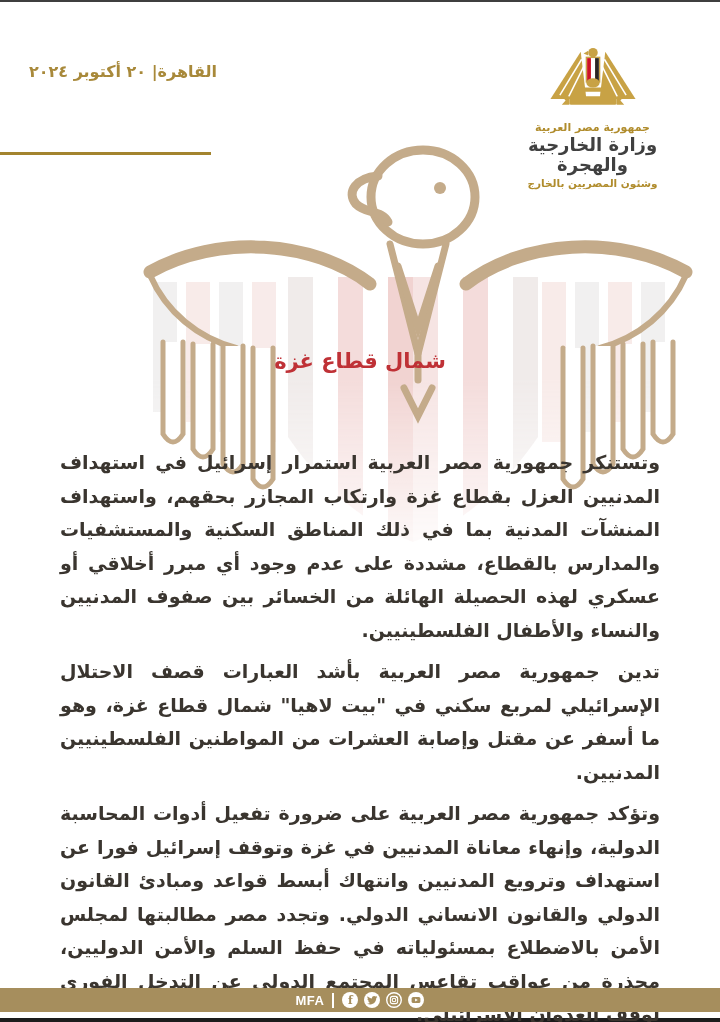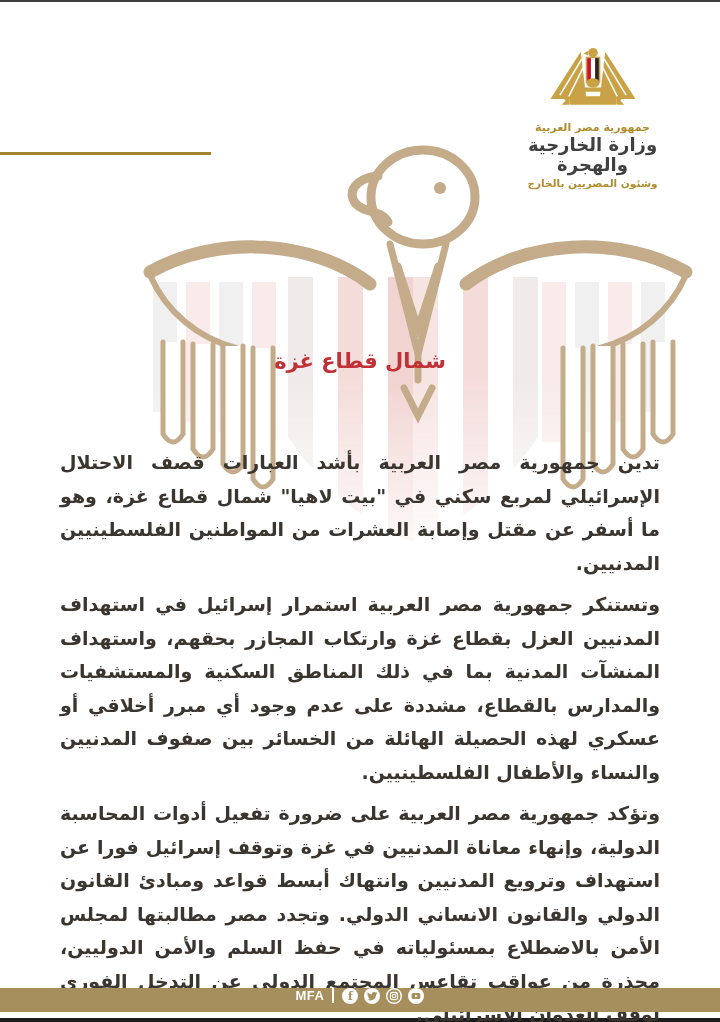--- a/index.html
+++ b/index.html
@@ -33,21 +33,21 @@
   
   .bodytext{
     position:absolute;top:444px;right:60px;left:60px;z-index:2;
     direction:rtl;color:#3a352f;font-size:19px;font-weight:700;
     line-height:33.5px;text-align:justify;
   }
   .bodytext p{margin:0 0 8px 0;}
   
   .footer-bar{
     position:absolute;top:986px;left:0;width:720px;height:24px;background:#a68e5d;z-index:3;
-    display:flex;align-items:flex-start;justify-content:center;gap:8px;
+    display:flex;align-items:center;justify-content:center;gap:8px;
   }
   .mfa{font-family:"Liberation Sans",sans-serif;font-size:13px;font-weight:700;color:#ffffff;letter-spacing:.5px;}
   .footer-div{width:2px;height:15px;background:#ffffff;}
   .soc{display:flex;gap:6px;align-items:center;}
   .soc svg{display:block;}
   .bottom-line{position:absolute;top:1016px;left:0;width:720px;height:5px;background:#1c1c1c;}
 </style>
 </head>
 <body>
 
@@ -119,20 +119,21 @@
 
       <g>
         <ellipse cx="285" cy="55" rx="52" ry="47" fill="#ffffff" stroke-width="9"></ellipse>
         <path d="M240 34 C 218 36 208 50 218 62 C 228 72 244 68 250 80" stroke-width="9"></path>
         <circle cx="302" cy="46" r="6" fill="#c4ab8a" stroke="none"></circle>
       </g>
     </g>
   </svg>
 
   <div class="hdr-left">
+    <div class="dateline" dir="rtl">القاهرة| ٢٠ أكتوبر ٢٠٢٤</div>
   </div>
   <div class="gold-rule"></div>
 
   <div class="emblem">
     <svg width="104" height="74" viewBox="0 0 110 78" aria-hidden="true">
 
       <path d="M10 58 L42 8 L48 58 Z" fill="#c8a245"></path>
       <path d="M100 58 L68 8 L62 58 Z" fill="#c8a245"></path>
       <path d="M20 54 L43 16" stroke="#ffffff" stroke-width="1.6"></path>
       <path d="M29 56 L45 24" stroke="#ffffff" stroke-width="1.6"></path>
@@ -155,22 +156,22 @@
     <div class="country" dir="rtl">جمهورية مصر العربية</div>
     <div class="ministry" dir="rtl">وزارة الخارجية والهجرة</div>
     <div class="dept" dir="rtl">وشئون المصريين بالخارج</div>
   </div>
 
   <div class="headline" dir="rtl">
     <div>شمال قطاع غزة</div>
   </div>
 
   <div class="bodytext">
+    <p>وتستنكر جمهورية مصر العربية استمرار إسرائيل في استهداف المدنيين العزل بقطاع غزة وارتكاب المجازر بحقهم، واستهداف المنشآت المدنية بما في ذلك المناطق السكنية والمستشفيات والمدارس بالقطاع، مشددة على عدم وجود أي مبرر أخلاقي أو عسكري لهذه الحصيلة الهائلة من الخسائر بين صفوف المدنيين والنساء والأطفال الفلسطينيين.</p>
     <p>تدين جمهورية مصر العربية بأشد العبارات قصف الاحتلال الإسرائيلي لمربع سكني في "بيت لاهيا" شمال قطاع غزة، وهو ما أسفر عن مقتل وإصابة العشرات من المواطنين الفلسطينيين المدنيين.</p>
-    <p>وتستنكر جمهورية مصر العربية استمرار إسرائيل في استهداف المدنيين العزل بقطاع غزة وارتكاب المجازر بحقهم، واستهداف المنشآت المدنية بما في ذلك المناطق السكنية والمستشفيات والمدارس بالقطاع، مشددة على عدم وجود أي مبرر أخلاقي أو عسكري لهذه الحصيلة الهائلة من الخسائر بين صفوف المدنيين والنساء والأطفال الفلسطينيين.</p>
     <p>وتؤكد جمهورية مصر العربية على ضرورة تفعيل أدوات المحاسبة الدولية، وإنهاء معاناة المدنيين في غزة وتوقف إسرائيل فورا عن استهداف وترويع المدنيين وانتهاك أبسط قواعد ومبادئ القانون الدولي والقانون الانساني الدولي. وتجدد مصر مطالبتها لمجلس الأمن بالاضطلاع بمسئولياته في حفظ السلم والأمن الدوليين، محذرة من عواقب تقاعس المجتمع الدولي عن التدخل الفوري لوقف العدوان الاسرائيلي.</p>
   </div>
 
   <div class="footer-bar">
     <span class="mfa">MFA</span>
     <span class="footer-div"></span>
     <span class="soc">
       <svg width="16" height="16" viewBox="0 0 16 16">
         <circle cx="8" cy="8" r="8" fill="#ffffff"></circle>
         <text x="8.3" y="12.2" text-anchor="middle" font-family="DejaVu Serif, serif" font-size="11" font-weight="bold" fill="#a68e5d">f</text>

